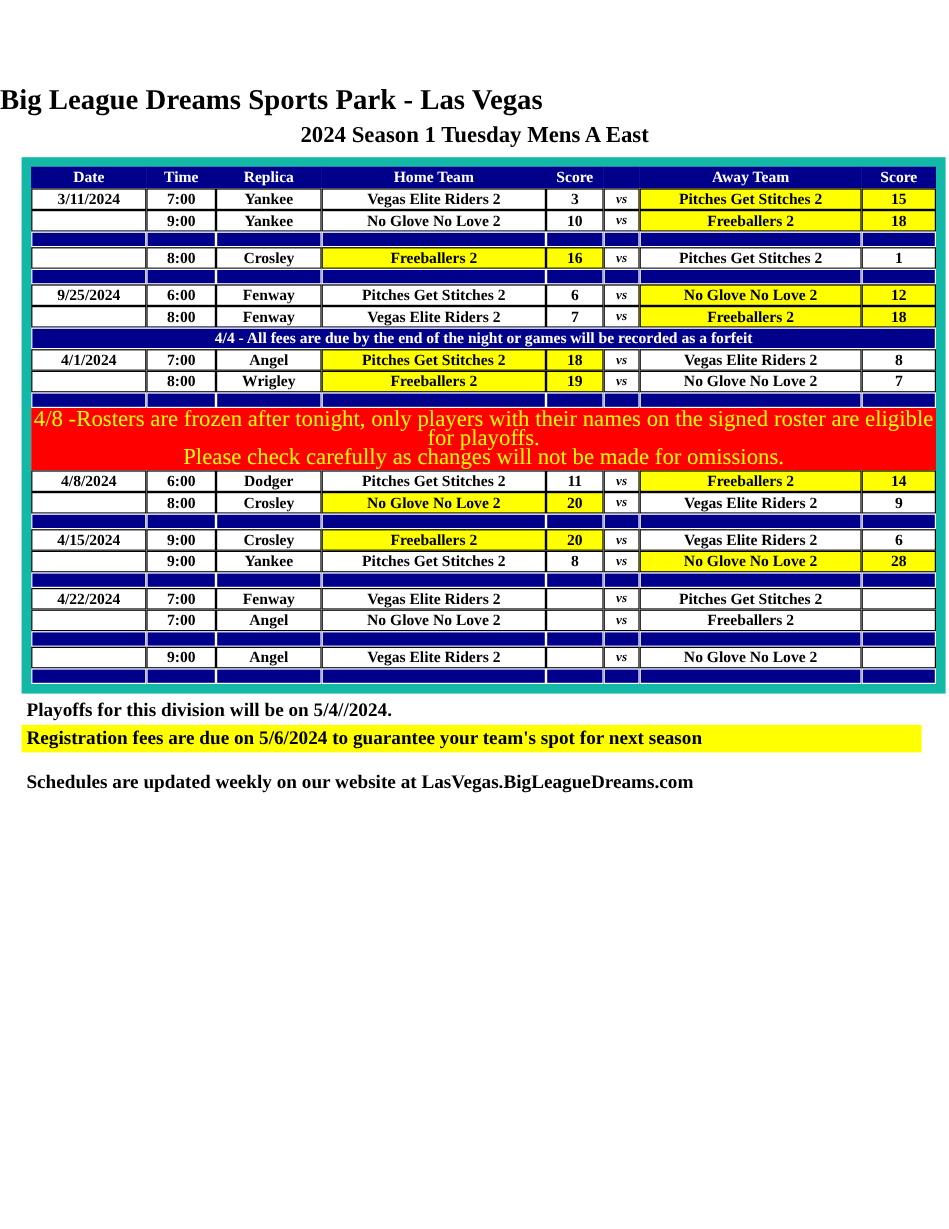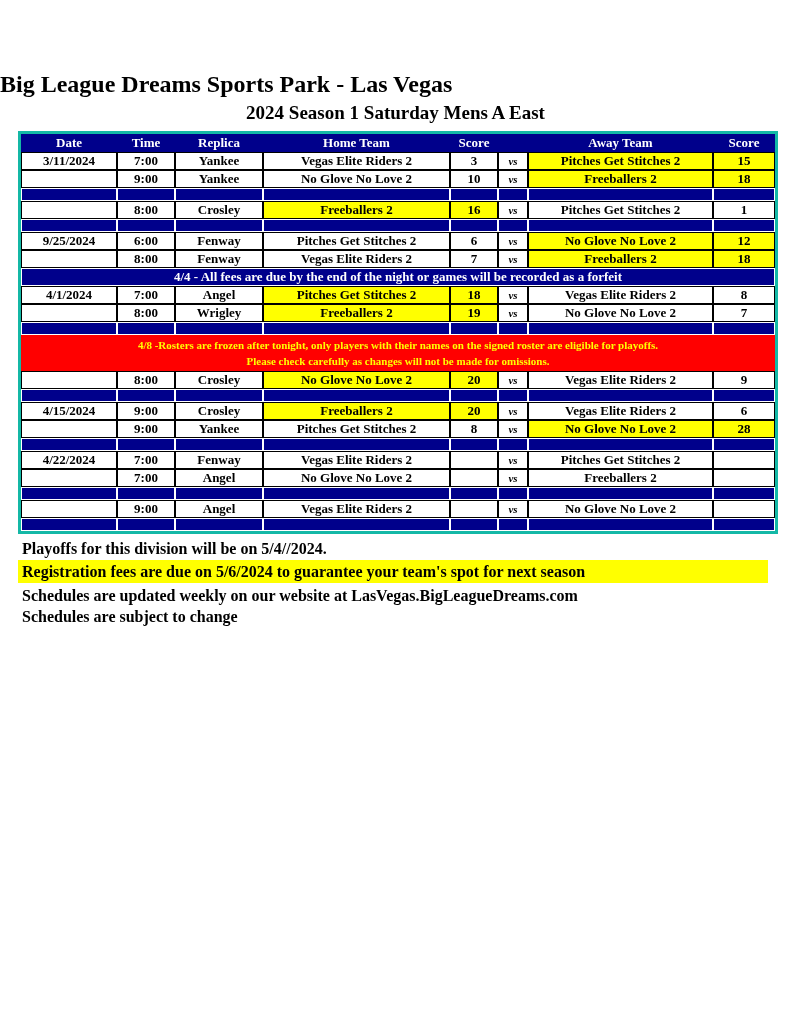--- a/index.html
+++ b/index.html
@@ -23,21 +23,21 @@
     text-align:center;font-weight:bold;font-size:19px;color:#000;
     line-height:26px;margin-top:2px;
   }
   .note{
     text-align:center;font-weight:bold;font-style:italic;font-size:14px;
     color:#000;line-height:20px;margin-top:4px;white-space:pre;
   }
   table.schedule{
     width:754px;margin:5px 0 0 18px;
     border-collapse:separate;border-spacing:0;
-    border:3px solid #14b8a6;table-layout:fixed;
+    border:8px solid #14b8a6;table-layout:fixed;
   }
   th{
     background:var(--navy);color:#fff;font-weight:bold;font-size:13px;
     height:18px;padding:0;border:1px solid var(--navy);text-align:center;
   }
   td{padding:0 2px;}
   td.game{
     background:#fff;border:1px solid #000;text-align:center;
     font-weight:bold;font-size:13px;height:17px;color:#000;
     overflow:hidden;white-space:nowrap;
@@ -46,41 +46,41 @@
   td.vs{font-style:italic;font-size:11px;}
   td.sep{
     background:var(--navy);border:1px solid #fff;height:13px;
   }
   td.banner-navy{
     background:var(--navy);color:#fff;text-align:center;font-weight:bold;
     font-size:13px;height:16px;border:1px solid #fff;
   }
   td.banner-red{
     background:var(--red);color:var(--yellow);text-align:center;
-    font-weight:bold;font-size:11px;border:none;padding:2px 0;
+    font-weight:normal;font-size:19px;border:none;padding:2px 0;
   }
   td.banner-red .banner-line{line-height:16px;}
   .footer{margin-top:4px;}
   .f-line{
     font-weight:bold;font-size:16px;color:#000;line-height:21px;
     margin-left:22px;
   }
   .f-highlight{
     background:var(--yellow);margin-left:18px;width:750px;
-    padding:1px 0 1px 4px;margin-top:1px;margin-bottom:2px;
+    padding:1px 0 1px 4px;margin-top:1px;margin-bottom:15px;
   }
   .f-highlight .f-line{margin-left:0;}
 </style>
 </head>
 <body>
 
 <div class="page">
 
   <div class="title">Big League Dreams Sports Park - Las Vegas</div>
-  <div class="subtitle">2024 Season 1 Saturday Mens A East</div>
+  <div class="subtitle">2024 Season 1 Tuesday Mens A East</div>
 
   <table class="schedule">
     <colgroup>
       <col style="width:96px">
       <col style="width:58px">
       <col style="width:88px">
       <col style="width:187px">
       <col style="width:48px">
       <col style="width:30px">
       <col style="width:185px">
@@ -204,20 +204,30 @@
           <td class="sep"></td>
           <td class="sep"></td>
         </tr>
         <tr>
           <td class="banner-red" colspan="8">
             <div class="banner-line">4/8 -Rosters are frozen after tonight, only players with their names on the signed roster are eligible for playoffs.</div>
             <div class="banner-line">Please check carefully as changes will not be made for omissions.</div>
           </td>
         </tr>
         <tr>
+          <td class="game">4/8/2024</td>
+          <td class="game">6:00</td>
+          <td class="game">Dodger</td>
+          <td class="game">Pitches Get Stitches 2</td>
+          <td class="game">11</td>
+          <td class="game vs">vs</td>
+          <td class="game win">Freeballers 2</td>
+          <td class="game win">14</td>
+        </tr>
+        <tr>
           <td class="game"></td>
           <td class="game">8:00</td>
           <td class="game">Crosley</td>
           <td class="game win">No Glove No Love 2</td>
           <td class="game win">20</td>
           <td class="game vs">vs</td>
           <td class="game">Vegas Elite Riders 2</td>
           <td class="game">9</td>
         </tr>
         <tr>
@@ -312,16 +322,15 @@
         </tr>
       </tbody>
   </table>
 
   <div class="footer">
     <div class="f-line">Playoffs for this division will be on 5/4//2024.</div>
     <div class="f-highlight">
       <div class="f-line">Registration fees are due on 5/6/2024 to guarantee your team's spot for next season</div>
     </div>
     <div class="f-line">Schedules are updated weekly on our website at LasVegas.BigLeagueDreams.com</div>
-    <div class="f-line">Schedules are subject to change</div>
   </div>
 
 </div>
 
 </body></html>

